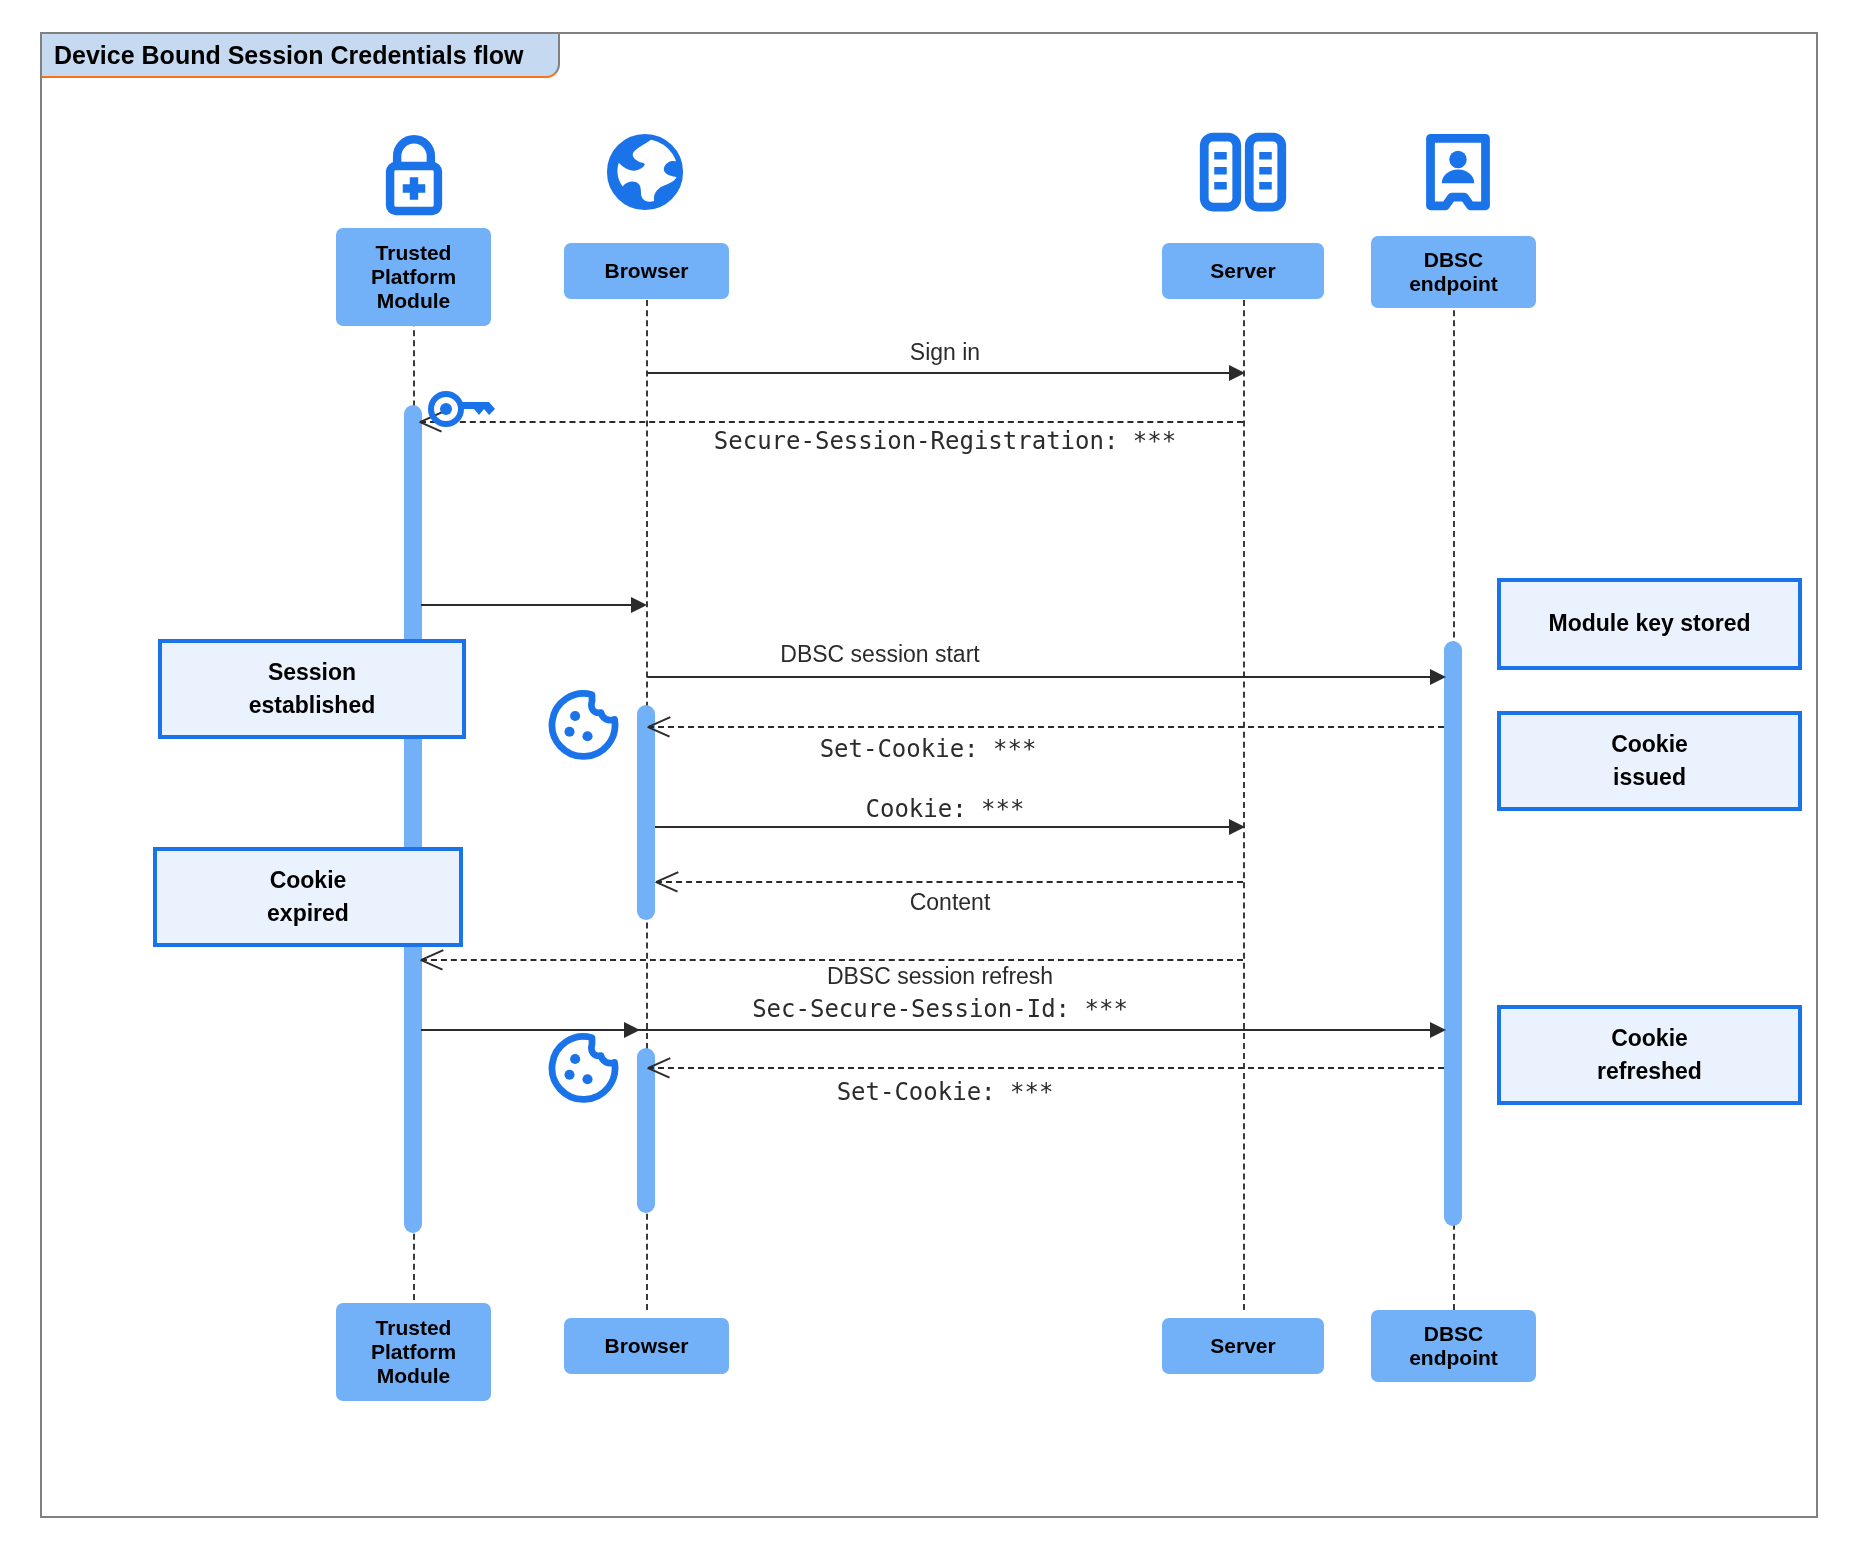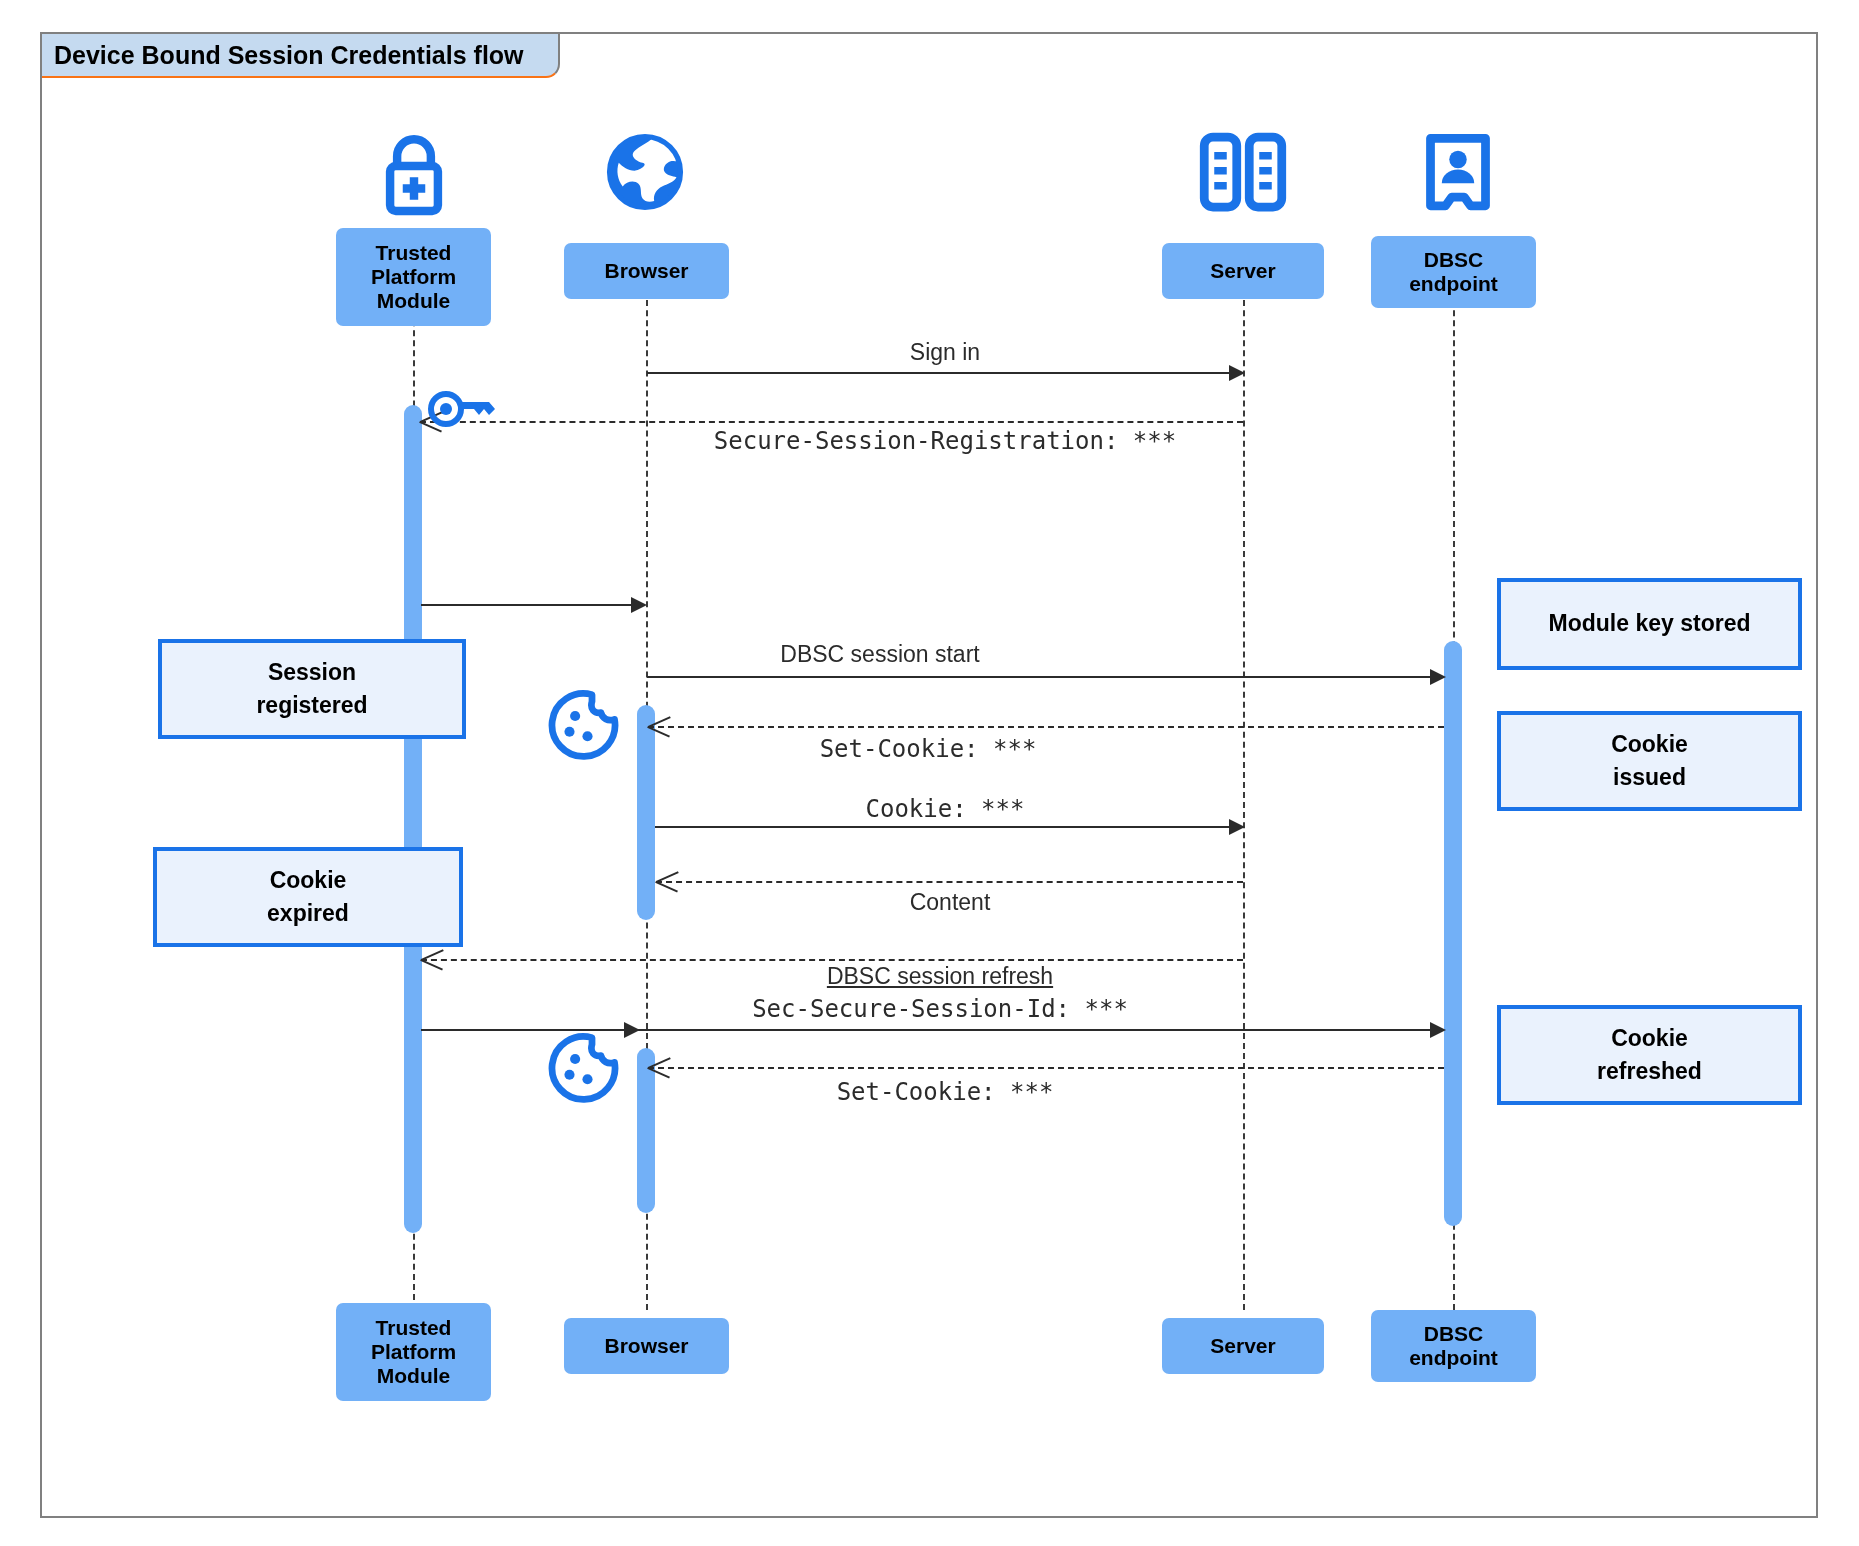--- a/index.html
+++ b/index.html
@@ -117,21 +117,21 @@
 endpoint</span>
   </div>
 
   <div class="act" style="left:404px;top:405px;height:828px;"></div>
   <div class="act" style="left:637px;top:705px;height:215px;"></div>
   <div class="act" style="left:637px;top:1048px;height:165px;"></div>
   <div class="act" style="left:1444px;top:641px;height:585px;"></div>
 
   <div class="note" style="left:158px;top:639px;width:308px;height:100px;">
     <span style="white-space:pre-line;">Session
-registered</span>
+established</span>
   </div>
   <div class="note" style="left:153px;top:847px;width:310px;height:100px;">
     <span style="white-space:pre-line;">Cookie
 expired</span>
   </div>
 
   <div class="note" style="left:1497px;top:578px;width:305px;height:92px;">
     <span style="white-space:pre-line;">Module key stored</span>
   </div>
   <div class="note" style="left:1497px;top:711px;width:305px;height:100px;">
@@ -183,21 +183,21 @@
   <div class="msg" style="left:655px;top:826px;width:580px;"></div>
   <div class="arrow-r" style="left:1229px;top:819px;"></div>
 
   <div class="msg dash" style="left:656px;top:881px;width:587px;"></div>
   <div class="arrow-l-open" style="left:656px;top:870px;"></div>
   <div class="lbl sans" style="left:950px;top:889px;">Content</div>
 
   <div class="msg dash" style="left:421px;top:959px;width:822px;"></div>
   <div class="arrow-l-open" style="left:421px;top:948px;"></div>
 
-  <div class="lbl sans" style="left:940px;top:963px;text-decoration:underline;">DBSC session refresh</div>
+  <div class="lbl sans" style="left:940px;top:963px;">DBSC session refresh</div>
   <div class="lbl mono" style="left:940px;top:995px;">Sec-Secure-Session-Id: ***</div>
   <div class="msg" style="left:421px;top:1029px;width:1023px;"></div>
   <div class="arrow-r" style="left:624px;top:1022px;"></div>
   <div class="arrow-r" style="left:1430px;top:1022px;"></div>
 
   <div class="icon" style="left:547px;top:1032px;">
     <svg width="72" height="72" viewBox="0 0 64 64">
       <path d="M40 5 a28 28 0 1 0 20 22 c-6 2 -11 -1 -12 -6 c-6 1 -10 -3 -8 -10 z" fill="#fff" stroke="#1a73e8" stroke-width="6" stroke-linejoin="round"></path>
       <circle cx="25" cy="24" r="4.5" fill="#1a73e8"></circle>
       <circle cx="20" cy="38" r="4.5" fill="#1a73e8"></circle>

